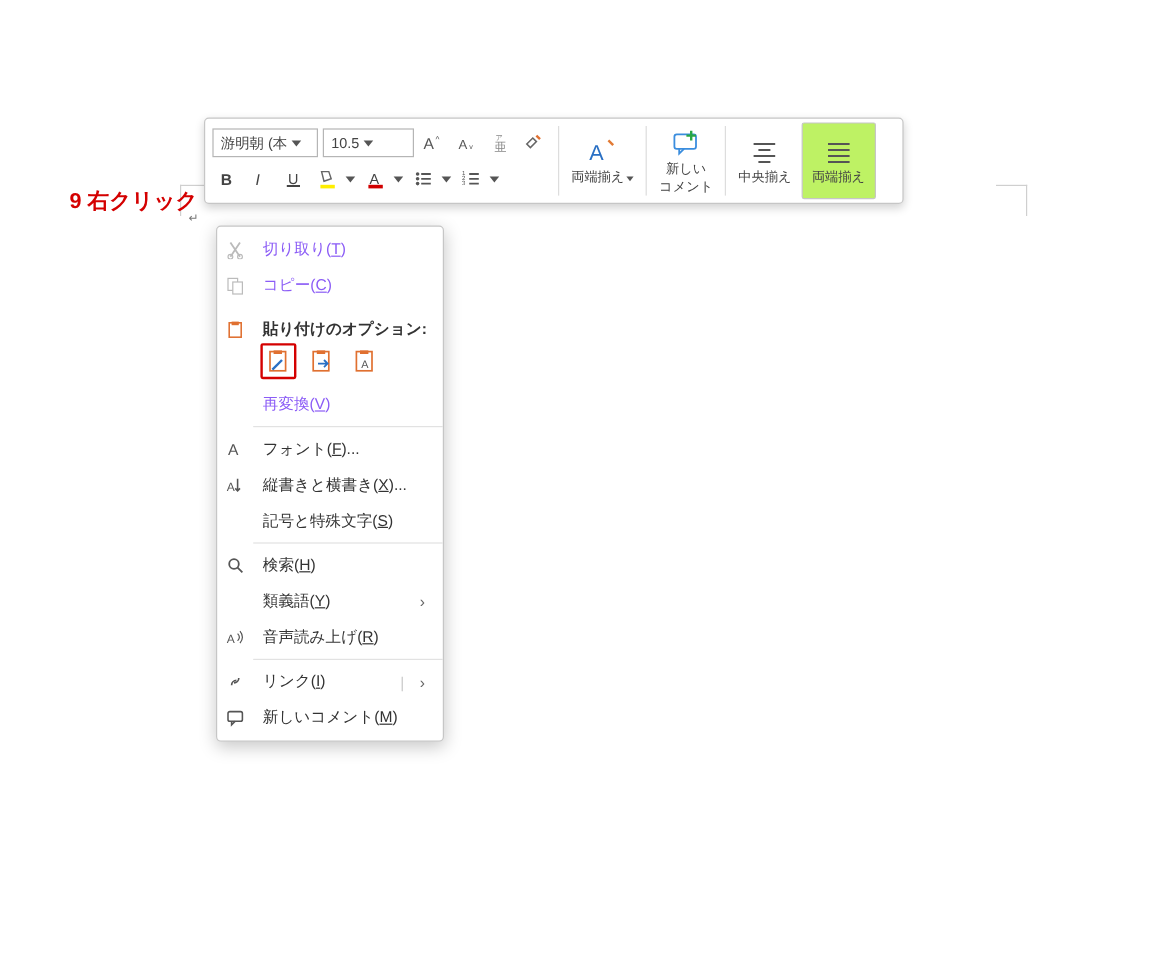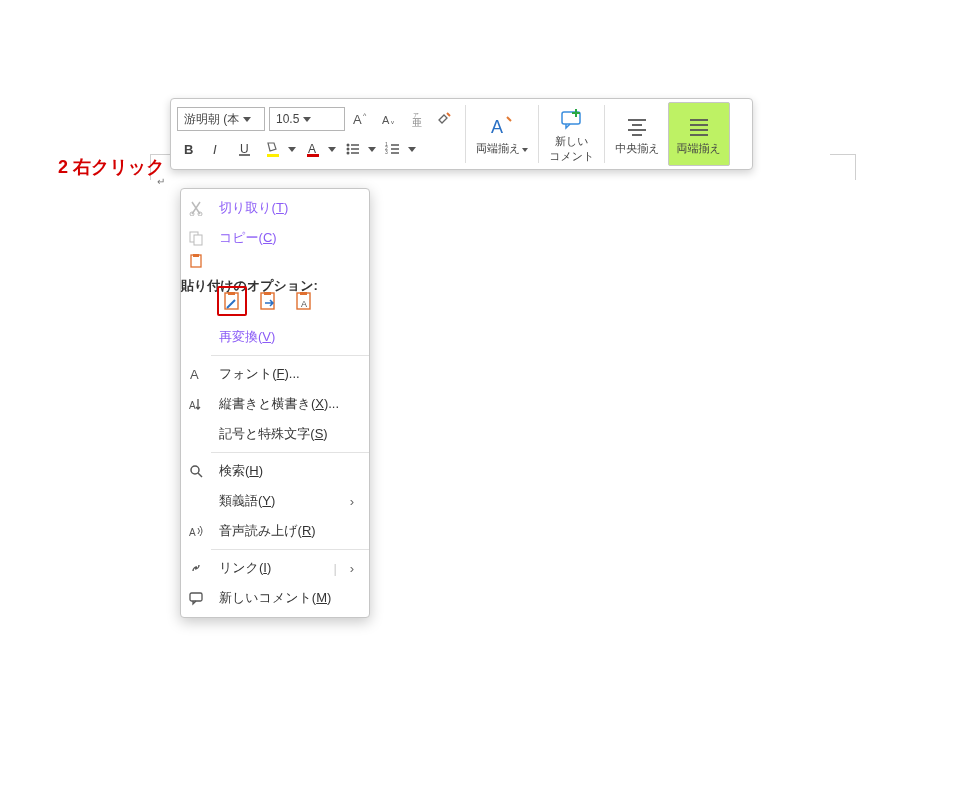--- a/index.html
+++ b/index.html
@@ -147,27 +147,26 @@
     width: 14px; text-align:center;
     color: #666;
   }
   .cm-sep {
     height: 1px;
     background: #e2e2e2;
     margin: 3px 0 3px 30px;
   }
   .cm-header {
     display: flex;
-    align-items: flex-start;
+    align-items: flex-end;
     height: 30px;
     padding: 0 10px 0 0;
     gap: 8px;
     font-weight: 700;
     color: #333;
-    flex-direction: column;
   }
   .paste-options {
     display: flex;
     gap: 6px;
     padding: 3px 0 6px 36px;
   }
   .paste-btn {
     width: 30px; height: 30px;
     display:flex; align-items:center; justify-content:center;
     border: 1px solid transparent;
@@ -181,21 +180,21 @@
 </style>
 </head>
 <body>
 
 <div class="doc-bg">
   <div class="corner corner-tl"></div>
   <div class="corner corner-tr"></div>
   <div class="cursor-mark">↵</div>
 </div>
 
-<div class="annotation ann1">2 右クリック</div>
+<div class="annotation ann1">9 右クリック</div>
 <div class="annotation ann2">2</div>
 
 <div class="mini-toolbar">
   <div class="mini-left">
 
     <div class="mini-row">
       <div class="select" style="width:88px">
         <span>游明朝 (本</span>
         <span class="caret"></span>
       </div>

